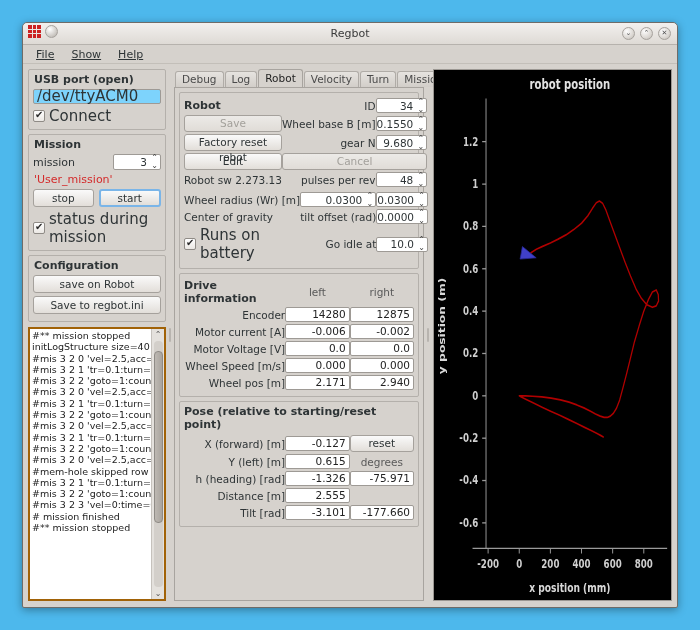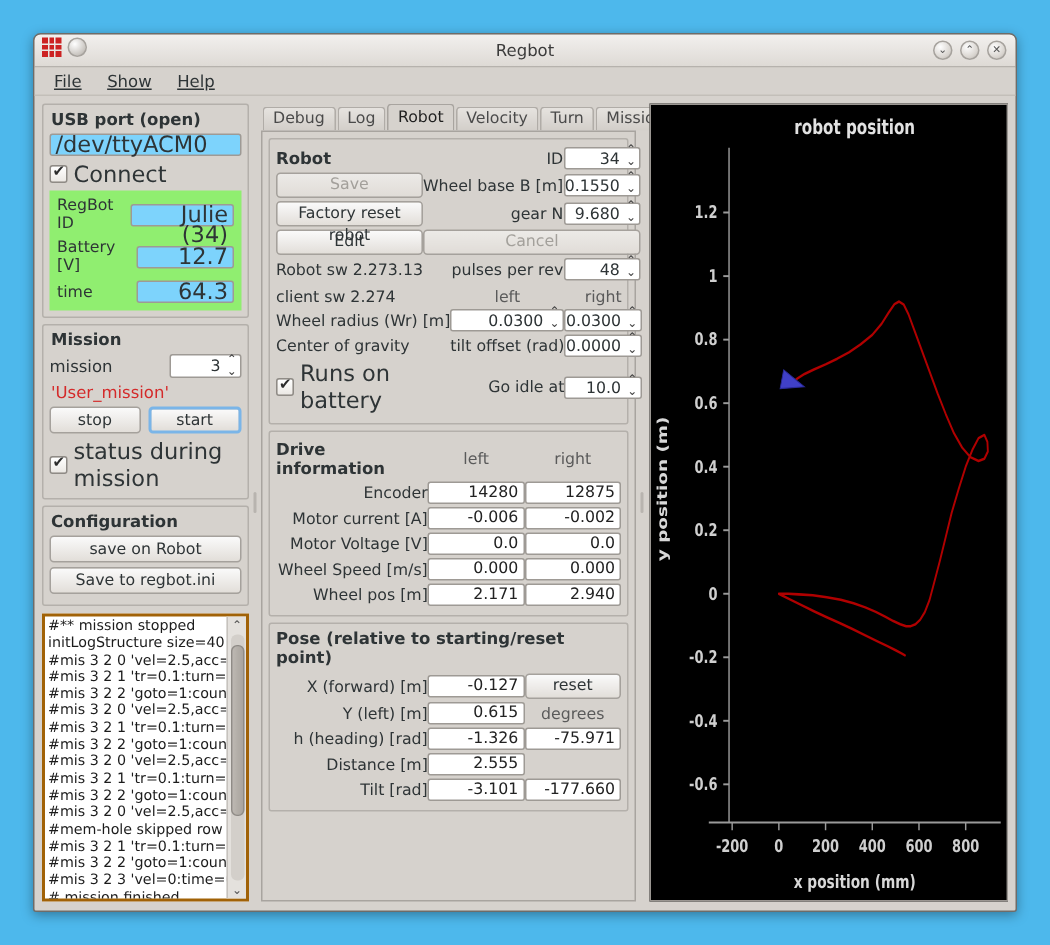--- a/index.html
+++ b/index.html
@@ -175,21 +175,21 @@
   table.kv { width:100%; border-collapse:separate; border-spacing:0 2px; }
   table.kv td { font-size:10.5px; vertical-align:middle; padding:0; }
   td.lab { text-align:right; padding-right:4px; white-space:nowrap; }
   td.lab.l { text-align:left; }
   td.hdr { text-align:center; color:#5a5a5a; font-size:10.5px; }
   .f {
     background:#ffffff; border:1px solid #9e9a95; border-radius:2px;
     height:15px; line-height:13px; font-size:10.5px; text-align:right;
     padding:0 3px 0 2px; color:#222;
   }
-  .sp { display:flex; align-items:flex-end; background:#fff; border:1px solid #9e9a95;
+  .sp { display:flex; align-items:center; background:#fff; border:1px solid #9e9a95;
         border-radius:2px; height:15px; }
   .sp .v { flex:1 1 auto; text-align:right; font-size:10.5px; padding-right:2px; }
   .sp .a { width:11px; font-size:8px; line-height:8px; text-align:center; color:#444;}
   .sbtn {
     background:linear-gradient(#fafafa,#e2ded9);
     border:1px solid #a5a19c; border-radius:3px;
     height:17px; line-height:15px; text-align:center; font-size:10.5px;
   }
   .sbtn.dis { color:#a3a09b; background:linear-gradient(#eceae7,#e0dcd7); }
   
@@ -241,34 +241,20 @@
   <div id="body">
 
     <div id="left">
 
       <div class="group">
         <div class="group-title">USB port (open)</div>
         <div class="tfield left">/dev/ttyACM0</div>
         <div class="chkrow">
           <span class="chk on"></span>
           <span>Connect</span>
-        </div>
-        <div class="statusbox">
-          <div class="statusrow">
-            <span class="lbl">RegBot ID</span>
-            <span class="tfield right">Julie (34)</span>
-          </div>
-          <div class="statusrow">
-            <span class="lbl">Battery [V]</span>
-            <span class="tfield right">12.7</span>
-          </div>
-          <div class="statusrow">
-            <span class="lbl">time</span>
-            <span class="tfield right">64.3</span>
-          </div>
         </div>
       </div>
 
       <div class="group">
         <div class="group-title">Mission</div>
         <div class="mrow">
           <span class="lbl">mission</span>
           <span class="spin">
             <span class="v">3</span>
             <span class="a">⌃<br>⌄</span>
@@ -391,25 +377,20 @@
                   <span class="v">48</span>
                   <span class="a">⌃<br>⌄</span>
                 </div>
               </td>
             </tr>
           </tbody>
               </table>
 
           <table class="kv" style="margin-top:1px">
             <tbody>
-                  <tr>
-              <td class="lab l" style="width:44%">client sw 2.274</td>
-              <td class="hdr" style="width:28%">left</td>
-              <td class="hdr" style="width:28%">right</td>
-            </tr>
             <tr>
               <td class="lab">Wheel radius (Wr) [m]</td>
               <td>
                 <div class="sp">
                   <span class="v">0.0300</span>
                   <span class="a">⌃<br>⌄</span>
                 </div>
               </td>
               <td>
                 <div class="sp">

